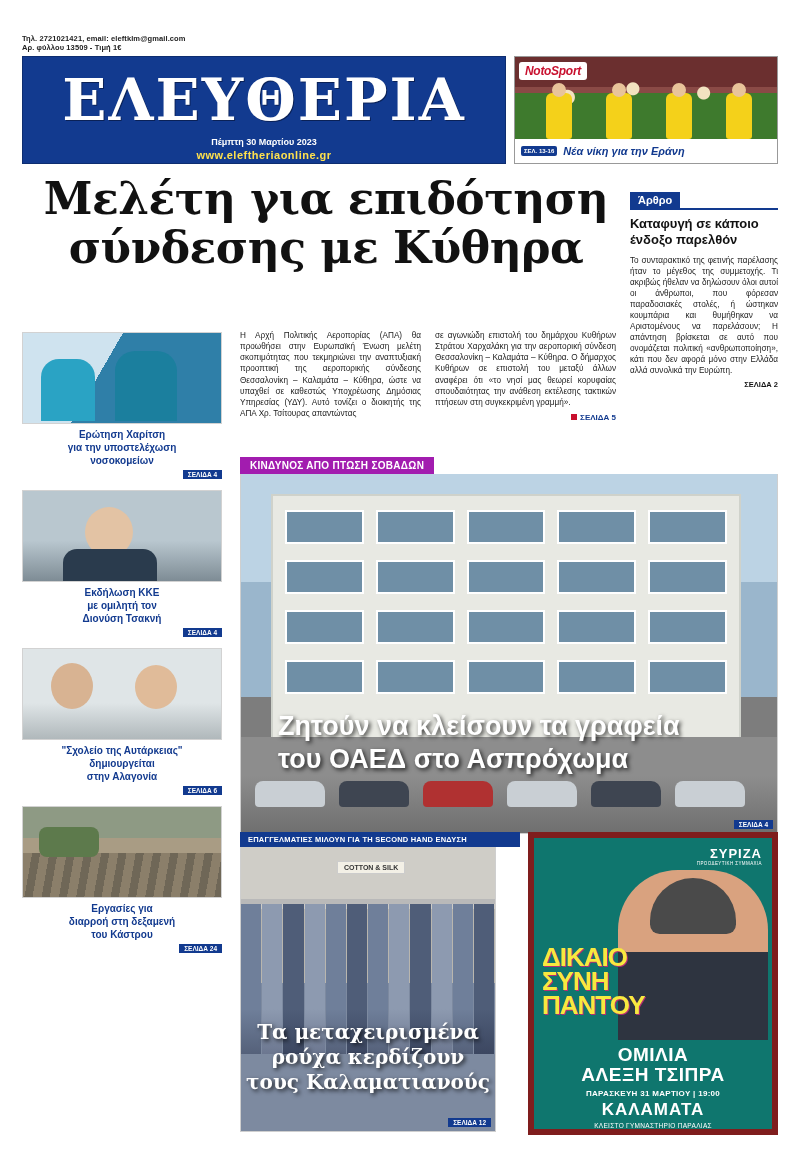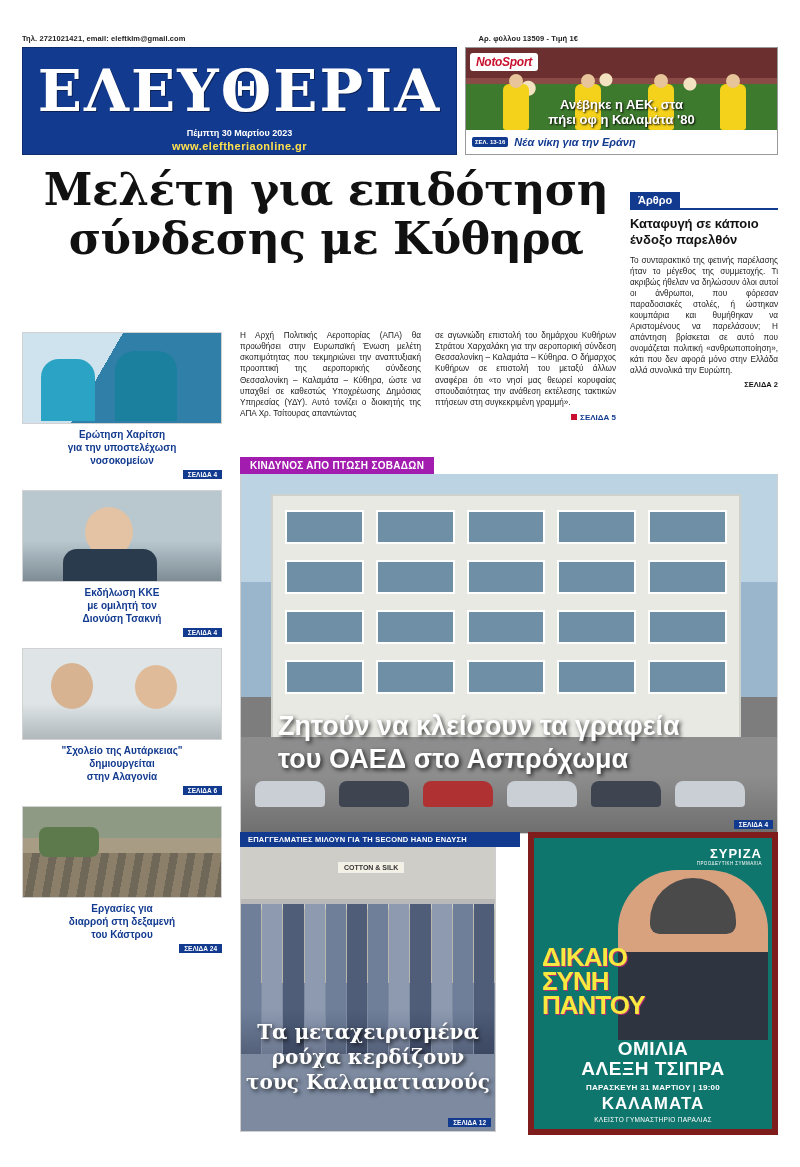--- a/index.html
+++ b/index.html
@@ -10,21 +10,21 @@
     font-family:"Liberation Sans", sans-serif;
     color:#111;
     position:relative;
     overflow:hidden;
   }
   .page { position:relative; width:800px; height:1167px; padding:0 22px; }
 
   
   .topbar {
     display:flex; justify-content:space-between; align-items:flex-start;
-    font-size:7.5px; color:#222; padding:34px 0 4px 0; letter-spacing:0.1px;
+    font-size:7.5px; color:#222; padding:34px 0 4px 0; letter-spacing:0.1px;flex-direction:column;
   }
   .topbar .left { font-weight:bold; }
   .topbar .center { font-weight:bold; margin-right:200px; }
 
   
   .masthead-row { display:flex; gap:8px; height:108px; }
   .masthead {
     flex:1; background:#123a8f; position:relative; overflow:hidden;
     border:1px solid #0d2d70;
   }
@@ -37,21 +37,21 @@
   .masthead .date {
     color:#ffffff; text-align:center; font-size:9px; font-weight:bold; margin-top:8px;
   }
   .masthead .site {
     color:#ffe14d; text-align:center; font-size:11px; font-weight:bold;
     letter-spacing:0.5px; margin-top:2px;
   }
 
   
   .promo {
-    width:313px; border:1px solid #999; position:relative; overflow:hidden;
+    width:264px; border:1px solid #999; position:relative; overflow:hidden;
     background:linear-gradient(#3a6e2a 0%, #4e8a36 45%, #2f5a22 100%);
   }
   .promo .photo {
     position:absolute; inset:0;
     background:
       radial-gradient(circle at 20% 38%, #f2e2c0 0 7px, transparent 8px),
       radial-gradient(circle at 45% 30%, #f2e2c0 0 6px, transparent 7px),
       radial-gradient(circle at 72% 34%, #f2e2c0 0 6px, transparent 7px),
       linear-gradient(#6b2f2f 0 28%, #8a4a46 28% 34%, #3e7a2d 34% 100%);
   }
@@ -231,21 +231,21 @@
   .ad .portrait:before {
     content:""; position:absolute; left:32px; top:8px; width:86px; height:56px;
     background:#4a4a4a; border-radius:45px 45px 10px 10px;
   }
   .ad .slogan {
     position:absolute; left:8px; top:108px; color:#f7e93f;
     font-weight:bold; font-size:26px; line-height:0.92; letter-spacing:-1px;
     text-shadow:1px 1px 0 #b52d74;
   }
   .ad .block {
-    position:absolute; left:0; right:0; bottom:0; padding:6px 8px 6px 8px;
+    position:absolute; left:0; right:0; bottom:0; padding:6px 8px 0 8px;
     text-align:center; color:#ffffff;
   }
   .ad .block .l1 { font-weight:bold; font-size:19px; line-height:1.05; letter-spacing:0.5px; }
   .ad .block .l2 { font-weight:bold; font-size:8px; margin-top:4px; letter-spacing:0.3px; }
   .ad .block .l3 { font-weight:bold; font-size:17px; margin-top:2px; letter-spacing:1px; }
   .ad .block .l4 { font-size:6.5px; margin-top:2px; letter-spacing:0.3px; }
 </style>
 </head>
 <body>
 
@@ -265,24 +265,20 @@
 
     <div class="promo">
       <div class="photo"></div>
       <div class="players">
         <div class="player"></div>
           <div class="player"></div>
         <div class="player"></div>
           <div class="player"></div>
       </div>
       <div class="logo">NotoSport</div>
-      <div class="headline">
-        <div>Ανέβηκε η ΑΕΚ, στα</div>
-        <div>πήει οφ η Καλαμάτα '80</div>
-      </div>
       <div class="footer">
         <div class="badge">ΣΕΛ. 13-16</div>
         <div class="txt">Νέα νίκη για την Εράνη</div>
       </div>
     </div>
   </div>
 
   <div class="main-head">
     <div>Μελέτη για επιδότηση</div>
     <div>σύνδεσης με Κύθηρα</div>

